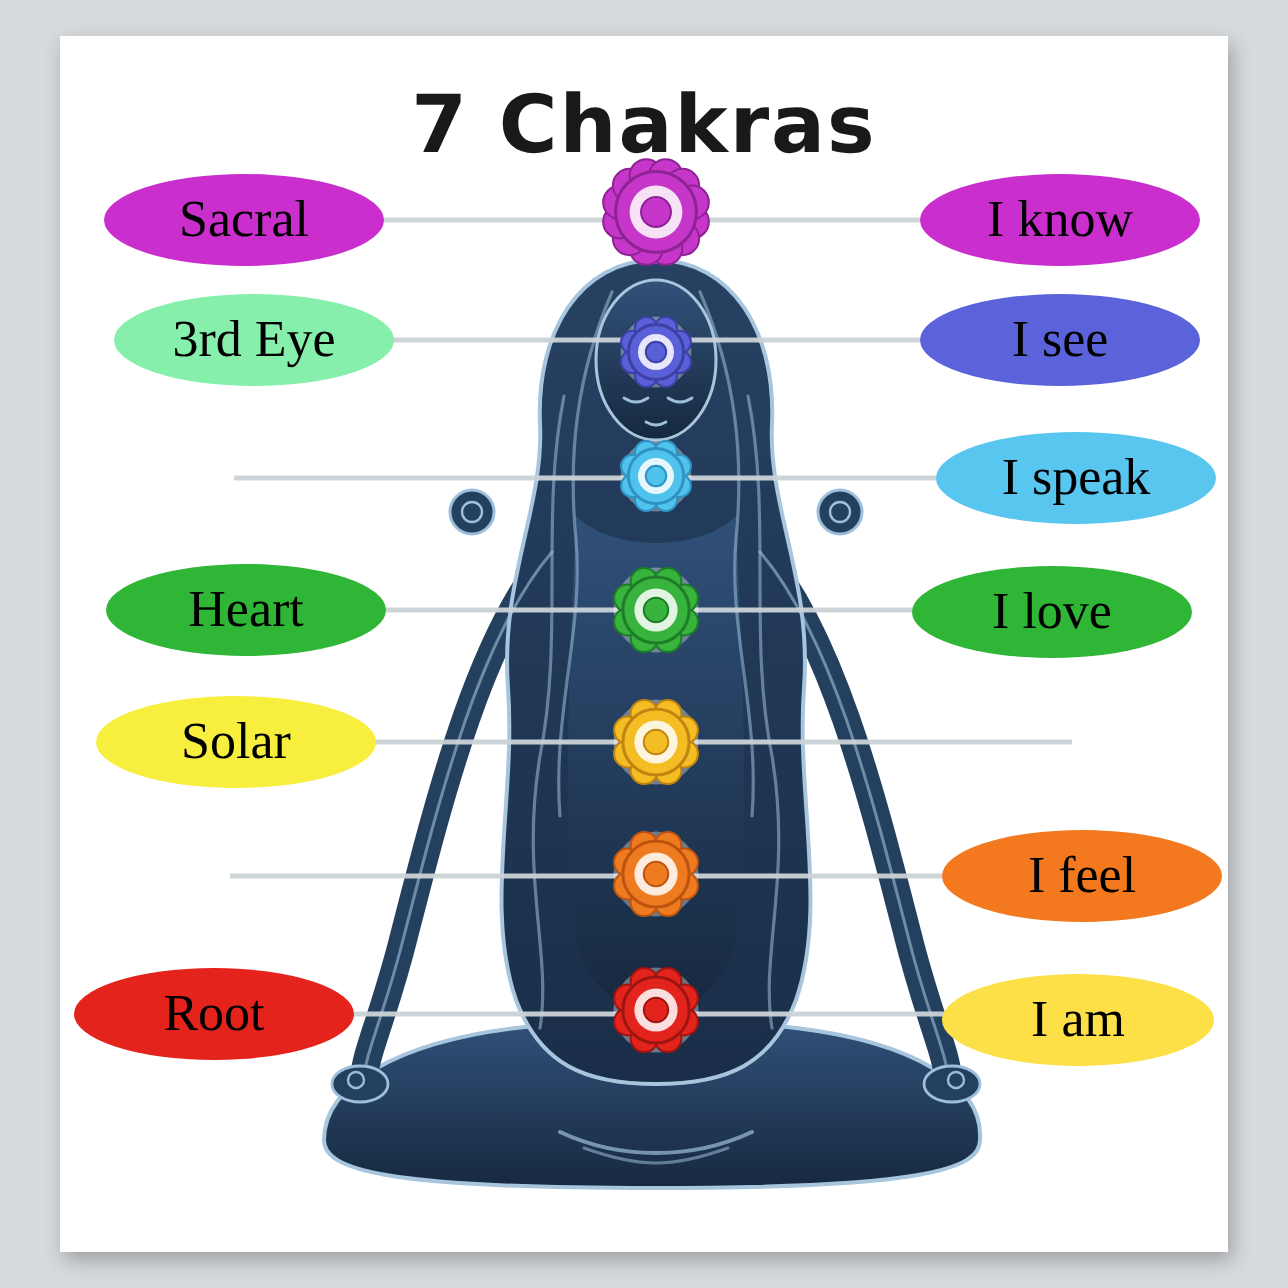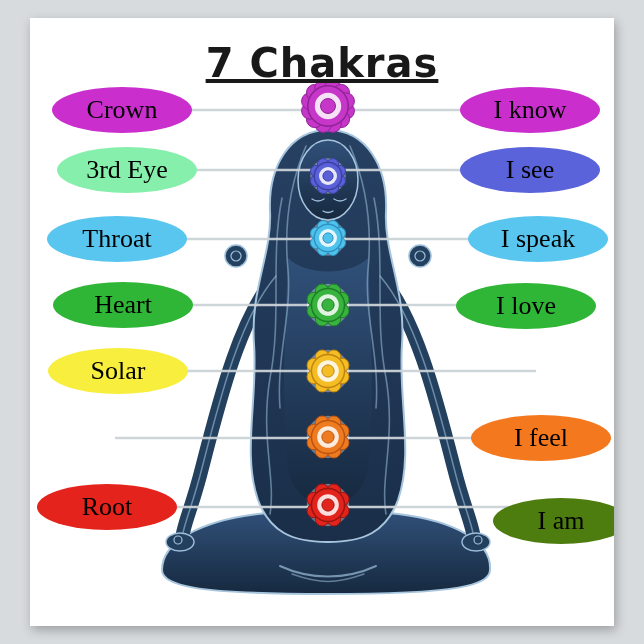--- a/index.html
+++ b/index.html
@@ -205,31 +205,28 @@
             <circle cx="292.1449434848141" cy="472.86464315257734" r="6.84" fill="#e2241d" stroke="#9e1410" stroke-width="1"></circle>
             <circle cx="303.8550565151859" cy="472.8646431525773" r="6.84" fill="#e2241d" stroke="#9e1410" stroke-width="1"></circle>
             <circle cx="312.13535684742266" cy="481.1449434848141" r="6.84" fill="#e2241d" stroke="#9e1410" stroke-width="1"></circle>
             <circle cx="298" cy="487" r="16.560000000000002" fill="#e2241d" stroke="#9e1410" stroke-width="1.5"></circle>
             <circle cx="298" cy="487" r="10.799999999999999" fill="#ffffff" fill-opacity="0.85"></circle>
             <circle cx="298" cy="487" r="6.12" fill="#e2241d" stroke="#9e1410" stroke-width="1"></circle>
           </g>
       </g>
     </svg>
 
-    <div class="title" style="color: rgb(25, 25, 25); text-decoration: underline;">7 Chakras</div>
+    <div class="title" style="color: rgb(25, 25, 25);">7 Chakras</div>
 
     <div class="oval" style="left: 22px; top: 69px; background: rgb(202, 47, 206);">
-        <span>Crown</span>
+        <span>Sacral</span>
       </div>
     <div class="oval" style="left: 27px; top: 129px; background: #86efac;">
         <span>3rd Eye</span>
       </div>
-    <div class="oval" style="left: 17px; top: 198px; background: rgb(88, 198, 239);">
-        <span>Throat</span>
-      </div>
     <div class="oval" style="left: 23px; top: 264px; background: rgb(47, 182, 54);">
         <span>Heart</span>
       </div>
     <div class="oval" style="left: 18px; top: 330px; background: rgb(247, 238, 62);">
         <span>Solar</span>
       </div>
     <div class="oval" style="left: 7px; top: 466px; background: rgb(228, 35, 28);">
         <span>Root</span>
       </div>
 
@@ -241,18 +238,18 @@
       </div>
     <div class="oval" style="left: 438px; top: 198px; background: rgb(88, 198, 239); font-family: Liberation Serif, serif;">
         <span>I speak</span>
       </div>
     <div class="oval" style="left: 426px; top: 265px; background: rgb(47, 182, 54);">
         <span>I love</span>
       </div>
     <div class="oval" style="left: 441px; top: 397px; background: rgb(244, 121, 30);">
         <span>I feel</span>
       </div>
-    <div class="oval" style="left: 463px; top: 469px; width: 136px; background: #4d7c0f; margin-top: 11px;">
+    <div class="oval" style="left: 441px; top: 469px; width: 136px; background: #fde047;">
         <span>I am</span>
       </div>
 
   </div>
 </div>
 
 </body></html>

